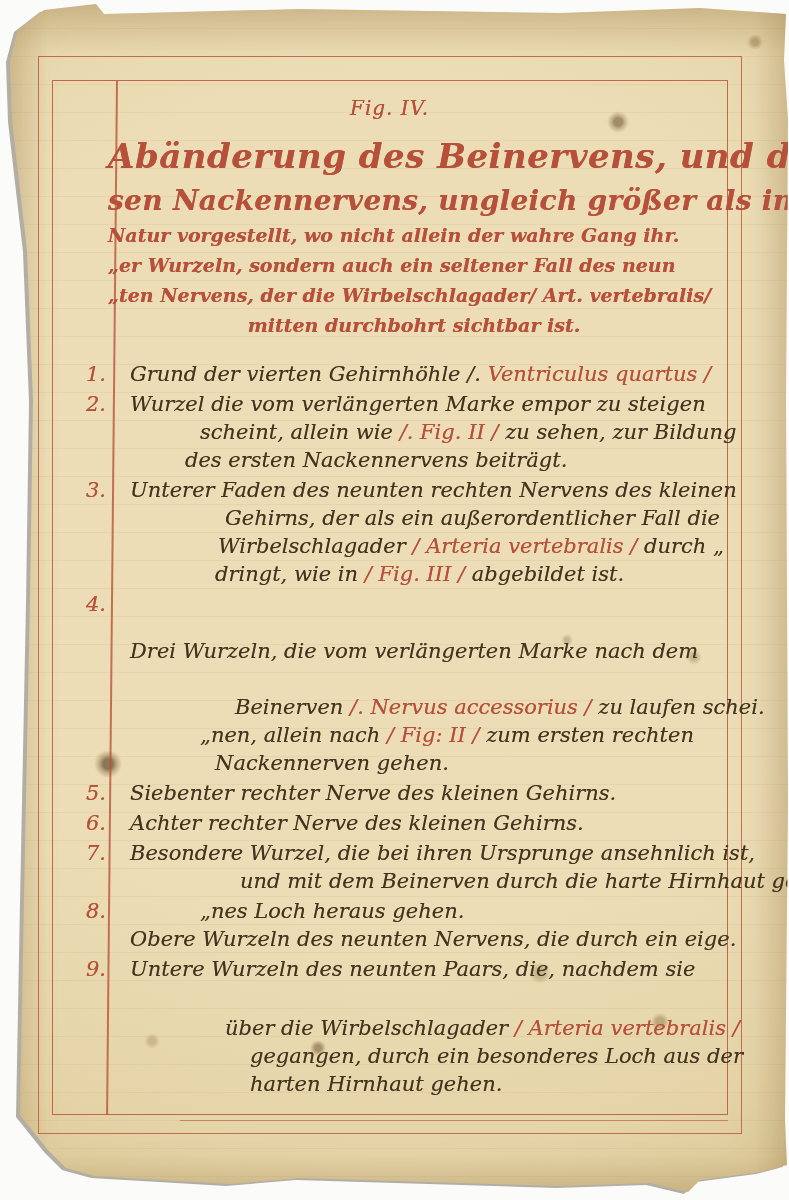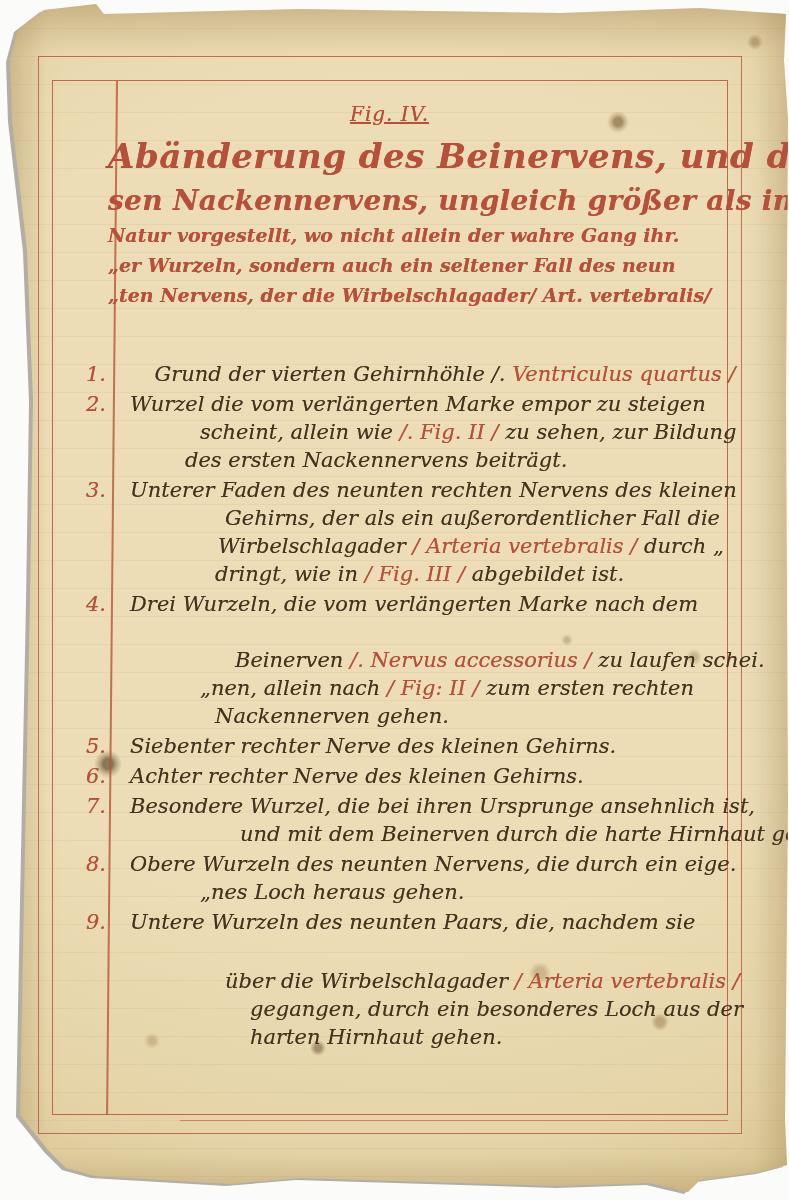--- a/index.html
+++ b/index.html
@@ -62,25 +62,24 @@
     border-top:1px solid rgba(186,84,56,.60);
   }
   .column-divider{
     left:116px; top:81px; width:1.5px; height:1034px;
     background:rgba(186,84,56,.80);
     transform:rotate(0.55deg); transform-origin:top left;
   }
   .red-ink{color:#b6503a;}
   .dark-ink{color:#43321d;}
   .figure-label{
-    position:absolute; left:350px; top:102px;
+    position:absolute; left:350px; top:96px;
     font-size:20px; font-style:italic; color:#b6503a;
     letter-spacing:1px;
     text-shadow:0 0 .5px #b6503a;
-    text-decoration:underline;
   }
   .heading{
     position:absolute; left:108px; top:130px; width:640px;
     color:#b6503a; font-style:italic; font-weight:bold;
     text-shadow:0 0 .6px rgba(182,80,58,.8);
   }
   .h-line{white-space:nowrap;}
   .h-line.xl{font-size:34px; line-height:52px; letter-spacing:.5px;}
   .h-line.lg{font-size:28px; line-height:38px; letter-spacing:.3px;}
   .h-line.md{font-size:19px; line-height:30px;}
@@ -115,27 +114,28 @@
   <div class="frame column-divider"></div>
 
   <div class="figure-label">Fig. IV.</div>
 
   <div class="heading">
       <div class="h-line xl">Abänderung des Beinervens, und deserſ.</div>
       <div class="h-line lg">sen Nackennervens, ungleich größer als in der</div>
       <div class="h-line md">Natur vorgestellt, wo nicht allein der wahre Gang ihr.</div>
       <div class="h-line md">„er Wurzeln, sondern auch ein seltener Fall des neun</div>
       <div class="h-line md">„ten Nervens, der die Wirbelschlagader/ Art. vertebralis/</div>
+      <div class="h-line md center">mitten durchbohrt sichtbar ist.</div>
     </div>
 
   <div class="items">
       <div class="item-row">
         <div class="item-number">1.</div>
         <div class="item-body">
-          <div class="item-line" style="padding-left: 0px; text-align: center;"><span class="dark-ink">Grund der vierten Gehirnhöhle /. </span><span class="red-ink">Ventriculus quartus /</span></div>
+          <div class="item-line" style="padding-left: 0px;"><span class="dark-ink">Grund der vierten Gehirnhöhle /. </span><span class="red-ink">Ventriculus quartus /</span></div>
         </div>
       </div>
       <div class="item-row">
         <div class="item-number">2.</div>
         <div class="item-body">
           <div class="item-line" style="padding-left: 0px;"><span class="dark-ink">Wurzel die vom verlängerten Marke empor zu steigen</span></div>
           <div class="item-line" style="padding-left: 70px;"><span class="dark-ink">scheint, allein wie </span><span class="red-ink">/. Fig. II /</span><span class="dark-ink"> zu sehen, zur Bildung</span></div>
           <div class="item-line" style="padding-left: 55px;"><span class="dark-ink">des ersten Nackennervens beiträgt.</span></div>
         </div>
       </div>
@@ -144,21 +144,21 @@
         <div class="item-body">
           <div class="item-line" style="padding-left: 0px;"><span class="dark-ink">Unterer Faden des neunten rechten Nervens des kleinen</span></div>
           <div class="item-line" style="padding-left: 95px;"><span class="dark-ink">Gehirns, der als ein außerordentlicher Fall die</span></div>
           <div class="item-line" style="padding-left: 88px;"><span class="dark-ink">Wirbelschlagader </span><span class="red-ink">/ Arteria vertebralis /</span><span class="dark-ink"> durch „</span></div>
           <div class="item-line" style="padding-left: 85px;"><span class="dark-ink">dringt, wie in </span><span class="red-ink">/ Fig. III /</span><span class="dark-ink"> abgebildet ist.</span></div>
         </div>
       </div>
       <div class="item-row">
         <div class="item-number">4.</div>
         <div class="item-body">
-          <div class="item-line" style="padding-left: 0px;"><span class="dark-ink">Drei Wurzeln, die vom verlängerten Marke nach dem</span></div>
+          <div class="item-line" style="padding-left: 0px; margin-top: 47px;"><span class="dark-ink">Drei Wurzeln, die vom verlängerten Marke nach dem</span></div>
           <div class="item-line" style="padding-left: 105px; margin-top: 28px;"><span class="dark-ink">Beinerven </span><span class="red-ink">/. Nervus accessorius /</span><span class="dark-ink"> zu laufen schei.</span></div>
           <div class="item-line" style="padding-left: 70px;"><span class="dark-ink">„nen, allein nach </span><span class="red-ink">/ Fig: II /</span><span class="dark-ink"> zum ersten rechten</span></div>
           <div class="item-line" style="padding-left: 85px;"><span class="dark-ink">Nackennerven gehen.</span></div>
         </div>
       </div>
       <div class="item-row">
         <div class="item-number">5.</div>
         <div class="item-body">
           <div class="item-line" style="padding-left: 0px;"><span class="dark-ink">Siebenter rechter Nerve des kleinen Gehirns.</span></div>
         </div>
@@ -172,22 +172,22 @@
       <div class="item-row">
         <div class="item-number">7.</div>
         <div class="item-body">
           <div class="item-line" style="padding-left: 0px;"><span class="dark-ink">Besondere Wurzel, die bei ihren Ursprunge ansehnlich ist,</span></div>
           <div class="item-line" style="padding-left: 110px;"><span class="dark-ink">und mit dem Beinerven durch die harte Hirnhaut geht.</span></div>
         </div>
       </div>
       <div class="item-row">
         <div class="item-number">8.</div>
         <div class="item-body">
+          <div class="item-line" style="padding-left: 70px;"><span class="dark-ink">„nes Loch heraus gehen.</span></div>
           <div class="item-line" style="padding-left: 0px;"><span class="dark-ink">Obere Wurzeln des neunten Nervens, die durch ein eige.</span></div>
-          <div class="item-line" style="padding-left: 70px;"><span class="dark-ink">„nes Loch heraus gehen.</span></div>
         </div>
       </div>
       <div class="item-row">
         <div class="item-number">9.</div>
         <div class="item-body">
           <div class="item-line" style="padding-left: 0px;"><span class="dark-ink">Untere Wurzeln des neunten Paars, die, nachdem sie</span></div>
           <div class="item-line" style="padding-left: 95px; margin-top: 31px;"><span class="dark-ink">über die Wirbelschlagader </span><span class="red-ink">/ Arteria vertebralis /</span></div>
           <div class="item-line" style="padding-left: 120px;"><span class="dark-ink">gegangen, durch ein besonderes Loch aus der</span></div>
           <div class="item-line" style="padding-left: 120px;"><span class="dark-ink">harten Hirnhaut gehen.</span></div>
         </div>

